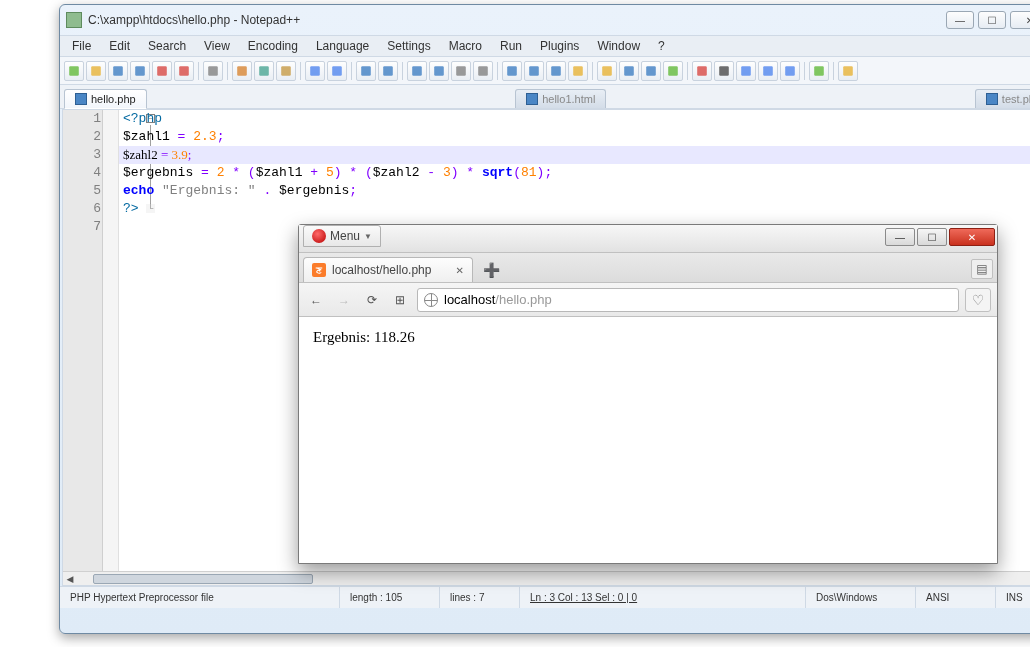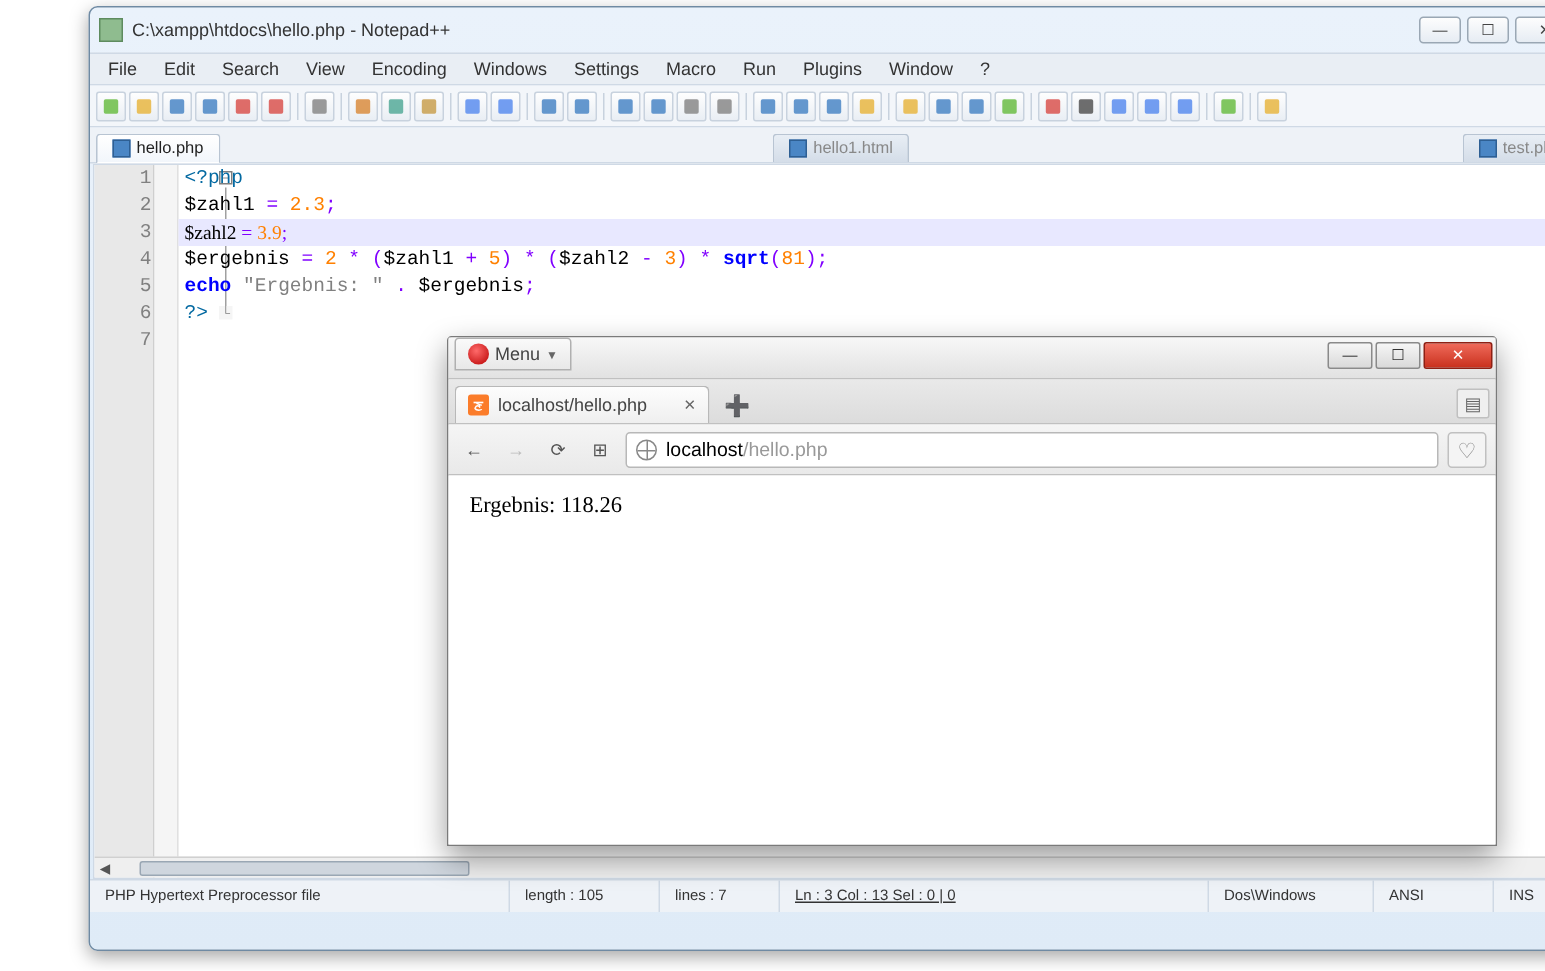--- a/index.html
+++ b/index.html
@@ -95,21 +95,21 @@
       <div class="win-btn close">✕</div>
     </div>
   </div>
 
   <div class="npp-menubar" id="npp-menubar">
     <span class="menu-item">File</span>
       <span class="menu-item">Edit</span>
       <span class="menu-item">Search</span>
       <span class="menu-item">View</span>
       <span class="menu-item">Encoding</span>
-      <span class="menu-item">Windows</span>
+      <span class="menu-item">Language</span>
       <span class="menu-item">Settings</span>
       <span class="menu-item">Macro</span>
       <span class="menu-item">Run</span>
       <span class="menu-item">Plugins</span>
       <span class="menu-item">Window</span>
       <span class="menu-item">?</span>
       <span class="menu-x">x</span>
   </div>
 
   <div class="npp-toolbar" id="npp-toolbar">

